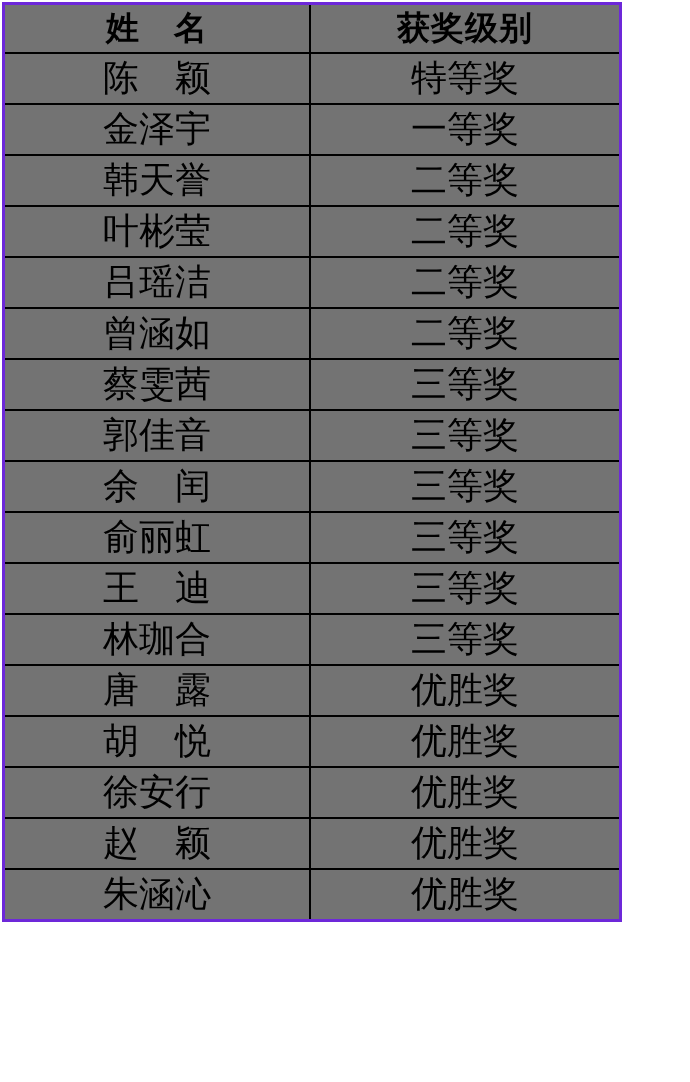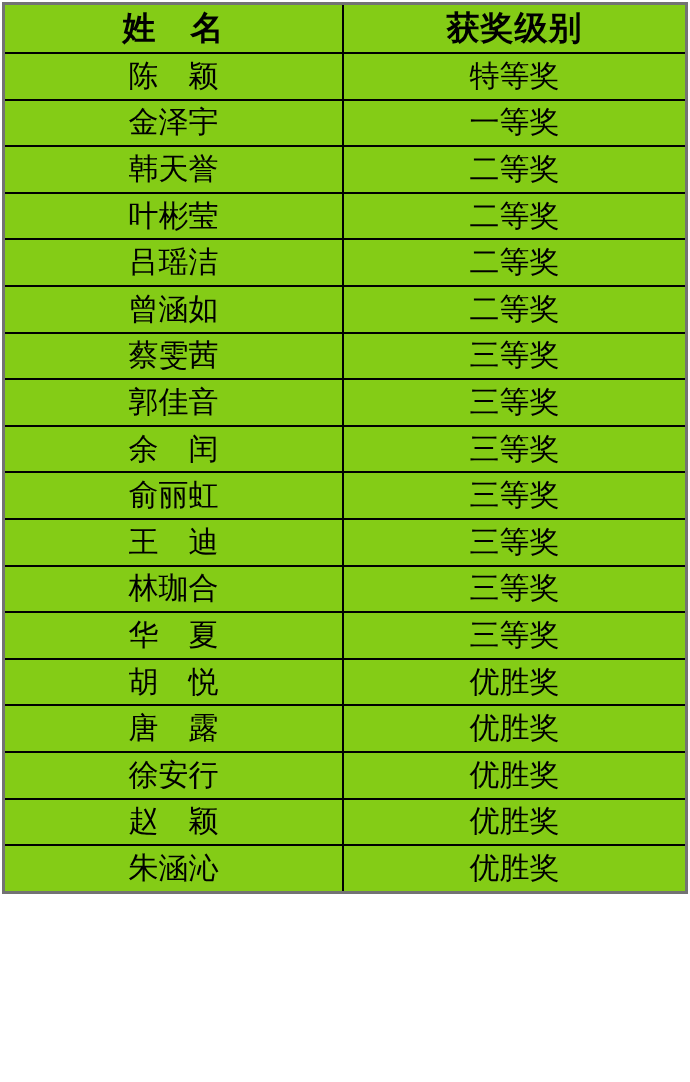--- a/index.html
+++ b/index.html
@@ -8,25 +8,25 @@
     background: #ffffff;
   }
   body {
     width: 690px;
     height: 1082px;
     box-sizing: border-box;
     padding: 2px 2px 0 2px;
     font-family: "Liberation Serif", "DejaVu Serif", serif;
   }
   table.award-table {
-    width: 686px;
+    width: 620px;
     border-collapse: collapse;
     table-layout: fixed;
-    background: #84cc16;
-    border: 3px solid #737373;
+    background: #737373;
+    border: 3px solid #6d28d9;
   }
   table.award-table col.col-name  { width: 49.7%; }
   table.award-table col.col-award { width: 50.3%; }
   table.award-table th,
   table.award-table td {
     border: 2px solid #000000;
     text-align: center;
     vertical-align: middle;
     padding: 0;
     overflow: hidden;
@@ -37,21 +37,21 @@
     font-family: "Liberation Sans", "DejaVu Sans", sans-serif;
     font-weight: bold;
     font-size: 33px;
     color: #000000;
     letter-spacing: 1px;
   }
   table.award-table td {
     height: 44.6px;
     font-family: Liberation Serif, serif;
     font-weight: normal;
-    font-size: 30px;
+    font-size: 36px;
     color: #000000;
   }
 </style>
 </head>
 <body>
 
 <table class="award-table">
   <colgroup>
     <col class="col-name">
     <col class="col-award">
@@ -105,29 +105,25 @@
     </tr>
     <tr>
       <td>王　迪</td>
       <td>三等奖</td>
     </tr>
     <tr>
       <td>林珈合</td>
       <td>三等奖</td>
     </tr>
     <tr>
-      <td>华　夏</td>
-      <td>三等奖</td>
+      <td>唐　露</td>
+      <td>优胜奖</td>
     </tr>
     <tr>
       <td>胡　悦</td>
-      <td>优胜奖</td>
-    </tr>
-    <tr>
-      <td>唐　露</td>
       <td>优胜奖</td>
     </tr>
     <tr>
       <td>徐安行</td>
       <td>优胜奖</td>
     </tr>
     <tr>
       <td>赵　颖</td>
       <td>优胜奖</td>
     </tr>

